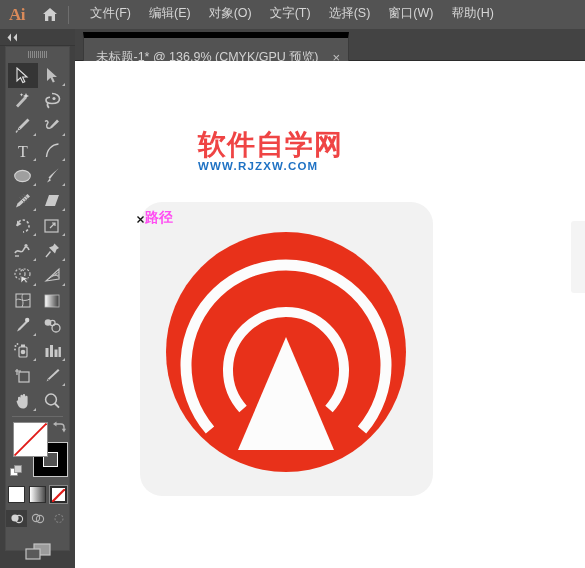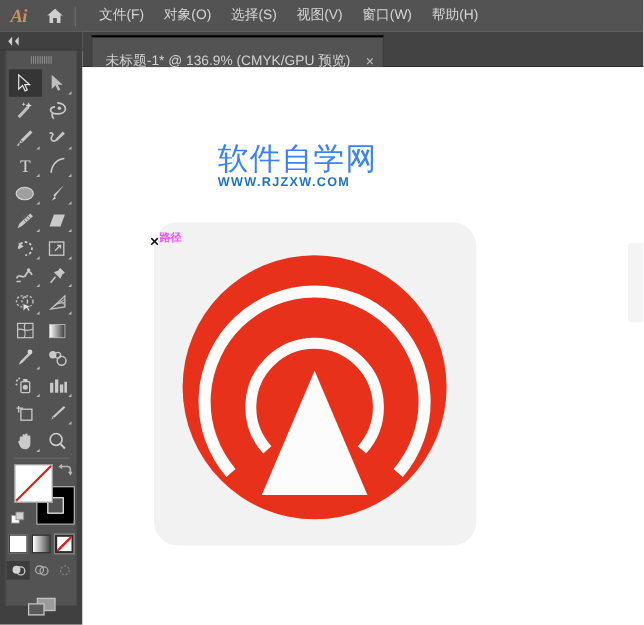--- a/index.html
+++ b/index.html
@@ -22,21 +22,20 @@
     background: #535353;
     display: flex; align-items: center;
   }
   .ai-logo {
     width: 34px; height: 29px;
     display: flex; align-items: center; justify-content: center;
     color: #d98a5a;
     font-size: 17px; font-weight: bold;
     font-family: "Liberation Serif", "DejaVu Serif", serif;
     letter-spacing: -0.5px;
-    font-style: italic;
   }
   .home-btn {
     width: 32px; height: 29px;
     display: flex; align-items: center; justify-content: center;
   }
   .home-btn svg { display: block; }
   .mb-divider {
     width: 1px; height: 18px;
     background: #6e6e6e;
     margin: 0 4px 0 2px;
@@ -62,21 +61,21 @@
     width: 510px; height: 32px;
     background: #434343;
     border-bottom: 1px solid #2b2b2b;
   }
   .doc-tab {
     position: absolute; left: 8px; top: 3px;
     height: 45px;
     background: #535353;
     display: flex; align-items: center;
     padding: 0 8px 0 12px;
-    border-top: 2px solid #000000;
+    border-top: 6px solid #000000;
     border-left: 1px solid #3a3a3a;
     border-right: 1px solid #3a3a3a;
   }
   .doc-tab-label {
     color: #d2d2d2;
     font-size: 12.5px;
     white-space: nowrap;
   }
   .doc-tab-close {
     color: #c0c0c0;
@@ -226,41 +225,41 @@
     border-radius: 22px;
   }
   .logo-wrap {
     position: absolute;
     left: 0; top: 0; width: 293px; height: 294px;
   }
   .path-label {
     position: absolute;
     left: 70px; top: 148px;
     color: #ff4df2;
-    font-size: 10px;
+    font-size: 14px;
     font-weight: bold;
     white-space: nowrap;
     letter-spacing: 0px;
   }
   .anchor-x {
     position: absolute;
     left: 62px; top: 155px;
     width: 7px; height: 7px;
   }
   .watermark {
     position: absolute;
     left: 123px; top: 70px;
     width: 160px;
     text-align: left;
     pointer-events: none;
   }
   .wm-main {
-    color: #3b82f6;
+    color: #ef4444;
     font-size: 28px;
-    font-weight: normal;
+    font-weight: bold;
     letter-spacing: 1px;
     line-height: 1;
     -webkit-text-stroke: 1.2px #ffffff;
     paint-order: stroke fill;
     white-space: nowrap;
   }
   .wm-sub {
     color: #1f72c4;
     font-size: 11.5px;
     font-weight: bold;
@@ -287,23 +286,24 @@
   <div class="menubar">
     <div class="ai-logo">Ai</div>
     <div class="home-btn">
       <svg width="16" height="15" viewBox="0 0 16 15">
         <path d="M8 1 L15 7 L13 7 L13 14 L9.7 14 L9.7 9.3 L6.3 9.3 L6.3 14 L3 14 L3 7 L1 7 Z" fill="#cfcfcf"></path>
       </svg>
     </div>
     <div class="mb-divider"></div>
     <div class="menu-items">
       <div class="menu-item">文件(F)</div>
+      <div class="menu-item">编辑(E)</div>
       <div class="menu-item">对象(O)</div>
+      <div class="menu-item">文字(T)</div>
       <div class="menu-item">选择(S)</div>
-      <div class="menu-item">视图(V)</div>
       <div class="menu-item">窗口(W)</div>
       <div class="menu-item">帮助(H)</div>
     </div>
   </div>
 
   <div class="tabbar">
     <div class="doc-tab">
       <span class="doc-tab-label">未标题-1* @ 136.9% (CMYK/GPU 预览)</span>
       <span class="doc-tab-close">×</span>
     </div>

